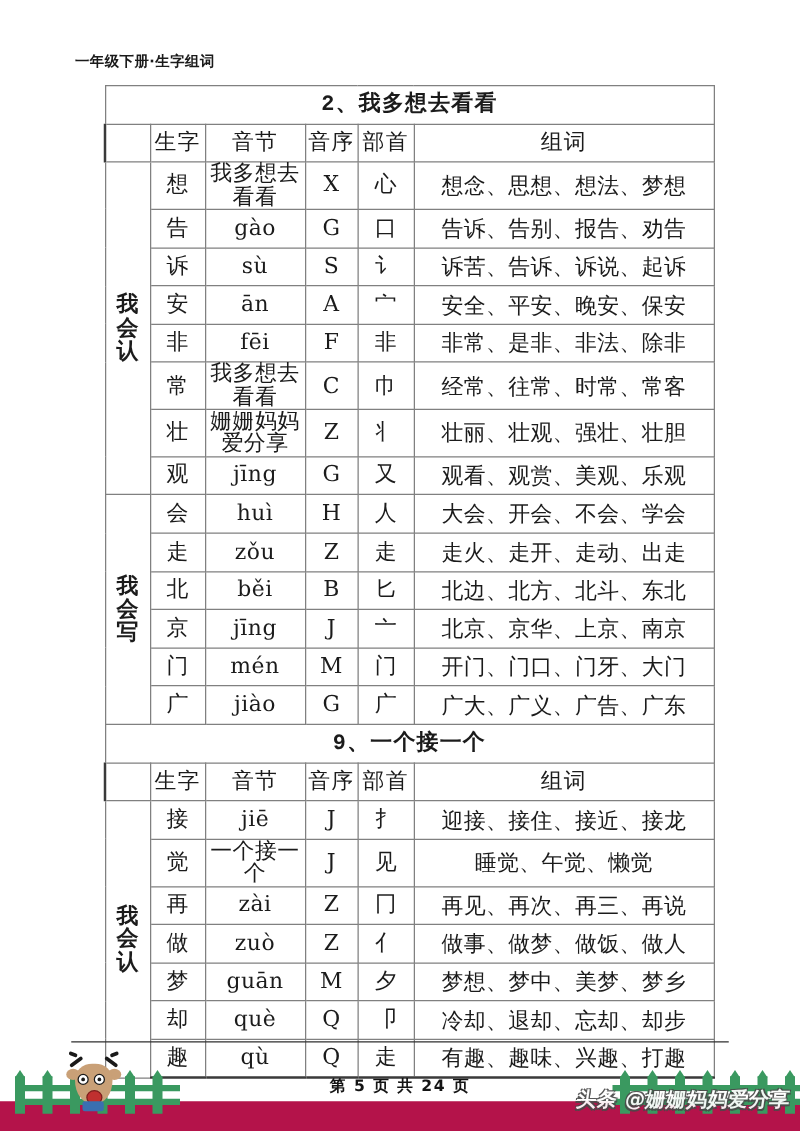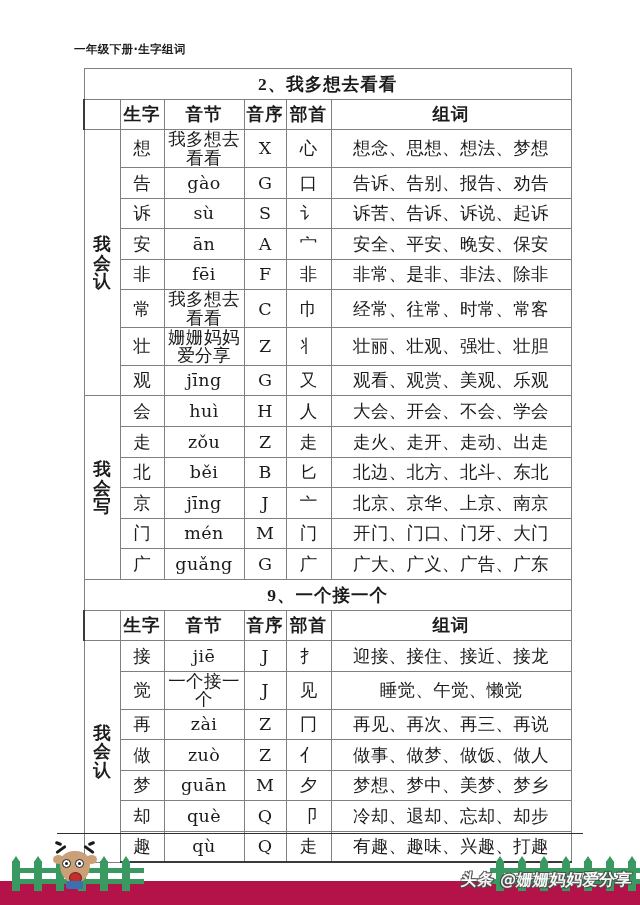--- a/index.html
+++ b/index.html
@@ -11,21 +11,21 @@
     width: 640px;
     height: 905px;
     position: relative;
     font-family: "Liberation Serif", "DejaVu Serif", serif;
     overflow: hidden;
   }
 
   
   .doc-header {
     position: absolute;
-    left: 74px;
+    left: 60px;
     top: 42px;
     font-family: "DejaVu Sans", "Liberation Sans", sans-serif;
     font-size: 11.5px;
     font-weight: bold;
     color: #1a1a1a;
     letter-spacing: 0.4px;
     white-space: nowrap;
   }
 
   
@@ -50,40 +50,40 @@
     color: #1b1b1b;
     font-size: 17.5px;
     line-height: 1.05;
     height: 29.6px;
     background: #ffffff;
   }
 
   
   td.sec-title {
     text-align: left;
-    font-family: Liberation Serif, serif;
+    font-family: Liberation Mono, monospace;
     font-size: 16.5px;
     font-weight: bold;
     color: #111;
     padding-left: 14px;
     height: 36px;
     letter-spacing: 1px;
     border-left: 2px solid #3a3a3a;
     border-top: 2px solid #3a3a3a;
     border-right: 2px solid #3a3a3a;
   }
   td.sec-title.second {
     border-top: 1px solid #808080;
   }
 
   
   td.colhead {
     color: #1414cf;
     font-family: "DejaVu Sans", "Liberation Sans", sans-serif;
-    font-weight: bold;
+    font-weight: normal;
     font-size: 12.5px;
     letter-spacing: 1px;
     height: 21px;
   }
   td.colhead.blank {
     border-left: 2px solid #3a3a3a;
     border-top: none;
     border-bottom: none;
     border-right: 1px solid #808080;
   }
@@ -431,21 +431,21 @@
         </tr>
         <tr>
           <td class="zi">门</td>
           <td class="pinyin">mén</td>
           <td class="yinxu">M</td>
           <td class="bushou">门</td>
           <td class="zuci edge-right">开门、门口、门牙、大门</td>
         </tr>
         <tr>
           <td class="zi">广</td>
-          <td class="pinyin">guǎng</td>
+          <td class="pinyin">jiào</td>
           <td class="yinxu">G</td>
           <td class="bushou">广</td>
           <td class="zuci edge-right">广大、广义、广告、广东</td>
         </tr>
         <tr>
           <td class="sec-title second" colspan="6">9、一个接一个</td>
         </tr>
         <tr>
           <td class="colhead blank"></td>
           <td class="colhead">生字</td>
@@ -550,14 +550,15 @@
     <div class="rail r2"></div>
     <div class="post" style="left:6px"></div>
     <div class="post" style="left:28px"></div>
     <div class="post" style="left:50px"></div>
     <div class="post" style="left:72px"></div>
     <div class="post" style="left:94px"></div>
     <div class="post" style="left:116px"></div>
     <div class="post" style="left:138px"></div>
   </div>
 
+  <div class="page-no">第 5 页 共 24 页</div>
   <div class="watermark">头条 @姗姗妈妈爱分享</div>
 </div>
 
 </body></html>

